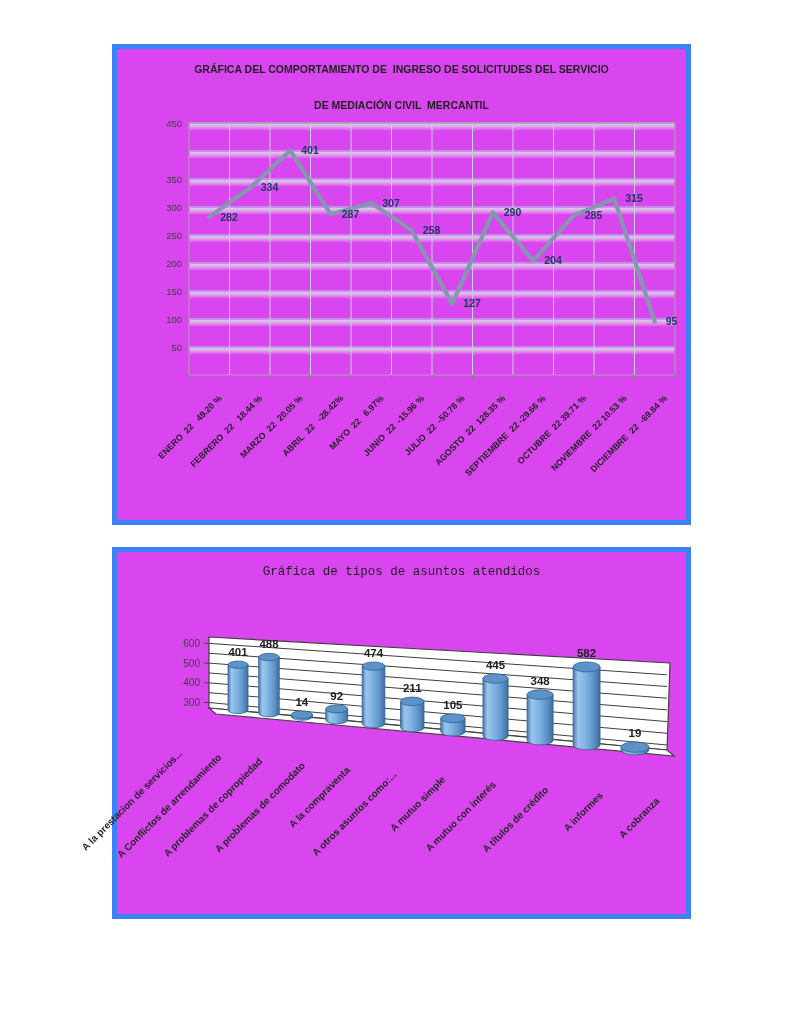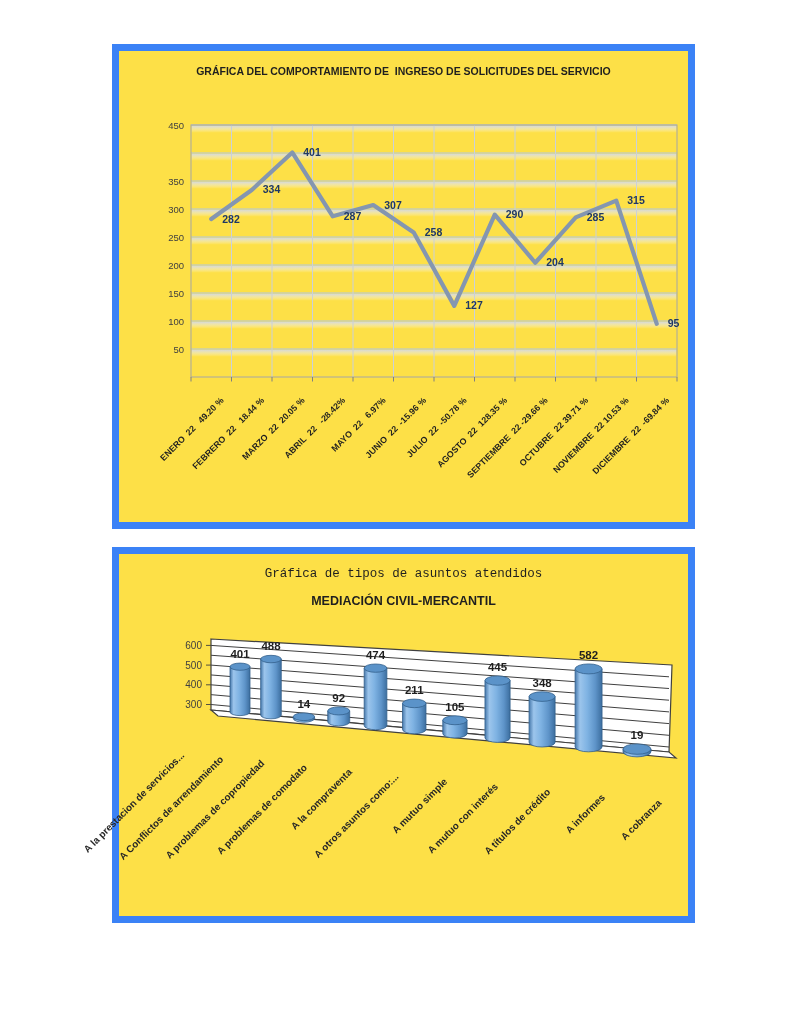--- a/index.html
+++ b/index.html
@@ -1,35 +1,36 @@
 <!DOCTYPE html>
 <html><head>
 <meta charset="utf-8">
 <style>
   html,body { margin:0; padding:0; }
   body {
     width:791px; height:1024px; background:#ffffff; position:relative;
     font-family:"Liberation Sans", sans-serif;
   }
-  .panel { position:absolute; background:#fde047; border:7px solid #3b82f6; }
+  .panel { position:absolute; background:#d946ef; border:5px solid #3b82f6; }
   #panel1 { left:112px; top:44px;  width:569px; height:471px; }
   #panel2 { left:112px; top:547px; width:569px; height:362px; }
   .ctitle { position:absolute; left:0; width:100%; text-align:center; white-space:pre; color:#1f1f1f; }
   #c1t1 { top:14px; font-size:10.5px; font-weight:bold; }
   #c1t2 { top:50px; font-size:10.5px; font-weight:bold; }
   #c2t1 { top:13px; font-size:12.5px; font-weight:normal;font-family:Liberation Mono, monospace; }
   #c2t2 { top:40px; font-size:12.5px; font-weight:bold; }
   svg.chart { position:absolute; left:0; top:0; overflow:visible; }
   svg text { white-space:pre; }
 </style>
 </head>
 <body>
 
 <div id="panel1" class="panel">
   <div id="c1t1" class="ctitle">GRÁFICA DEL COMPORTAMIENTO DE  INGRESO DE SOLICITUDES DEL SERVICIO</div>
+  <div id="c1t2" class="ctitle">DE MEDIACIÓN CIVIL  MERCANTIL</div>
   <svg id="svg1" class="chart" width="569" height="471" viewBox="0 0 569 471">
       <defs>
         <linearGradient id="gband" x1="0" y1="0" x2="0" y2="1">
           <stop offset="0" stop-color="#D4D8DE" stop-opacity="0.95"></stop>
           <stop offset="1" stop-color="#FFFFFF" stop-opacity="0"></stop>
         </linearGradient>
       </defs>
       <g>
         <rect x="72.5" y="74.8" width="485" height="7" fill="url(#gband)"></rect>
         <rect x="72.5" y="102.8" width="485" height="7" fill="url(#gband)"></rect>
@@ -142,21 +143,20 @@
         </g>
         <g transform="translate(550.75, 350) rotate(-45)">
           <text x="0" y="0" text-anchor="end" font-size="8.8" font-weight="bold" fill="#1f1f1f">DICIEMBRE  22  -69.84 %</text>
         </g>
       </g>
     </svg>
 </div>
 
 <div id="panel2" class="panel">
   <div id="c2t1" class="ctitle">Gráfica de tipos de asuntos atendidos</div>
-  <div id="c2t2" class="ctitle">MEDIACIÓN CIVIL-MERCANTIL</div>
   <svg id="svg2" class="chart" width="569" height="362" viewBox="0 0 569 362">
       <defs>
         <linearGradient id="cylGrad" x1="0" y1="0" x2="1" y2="0">
           <stop offset="0" stop-color="#4779AC"></stop>
           <stop offset="0.18" stop-color="#9CC5EC"></stop>
           <stop offset="0.45" stop-color="#7FB3E3"></stop>
           <stop offset="0.75" stop-color="#5E94C9"></stop>
           <stop offset="1" stop-color="#3C6E9F"></stop>
         </linearGradient>
       </defs>

